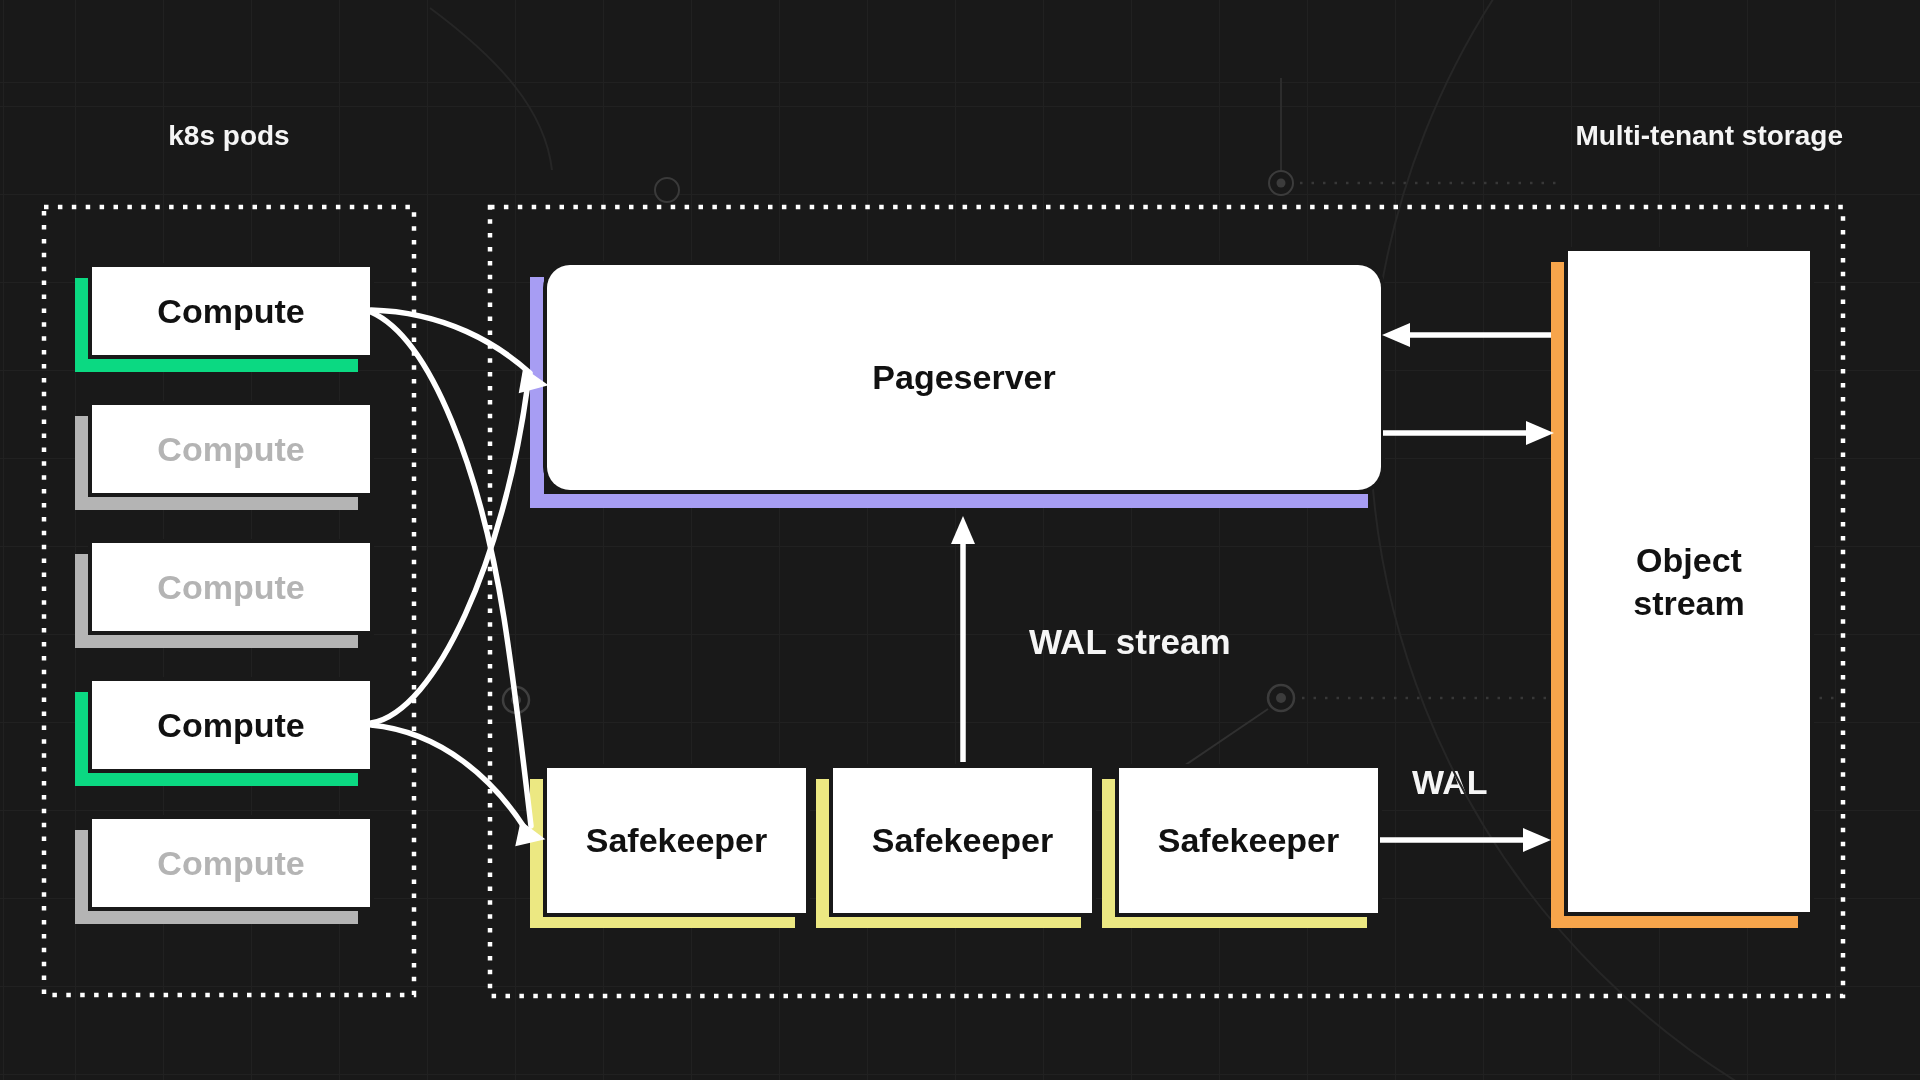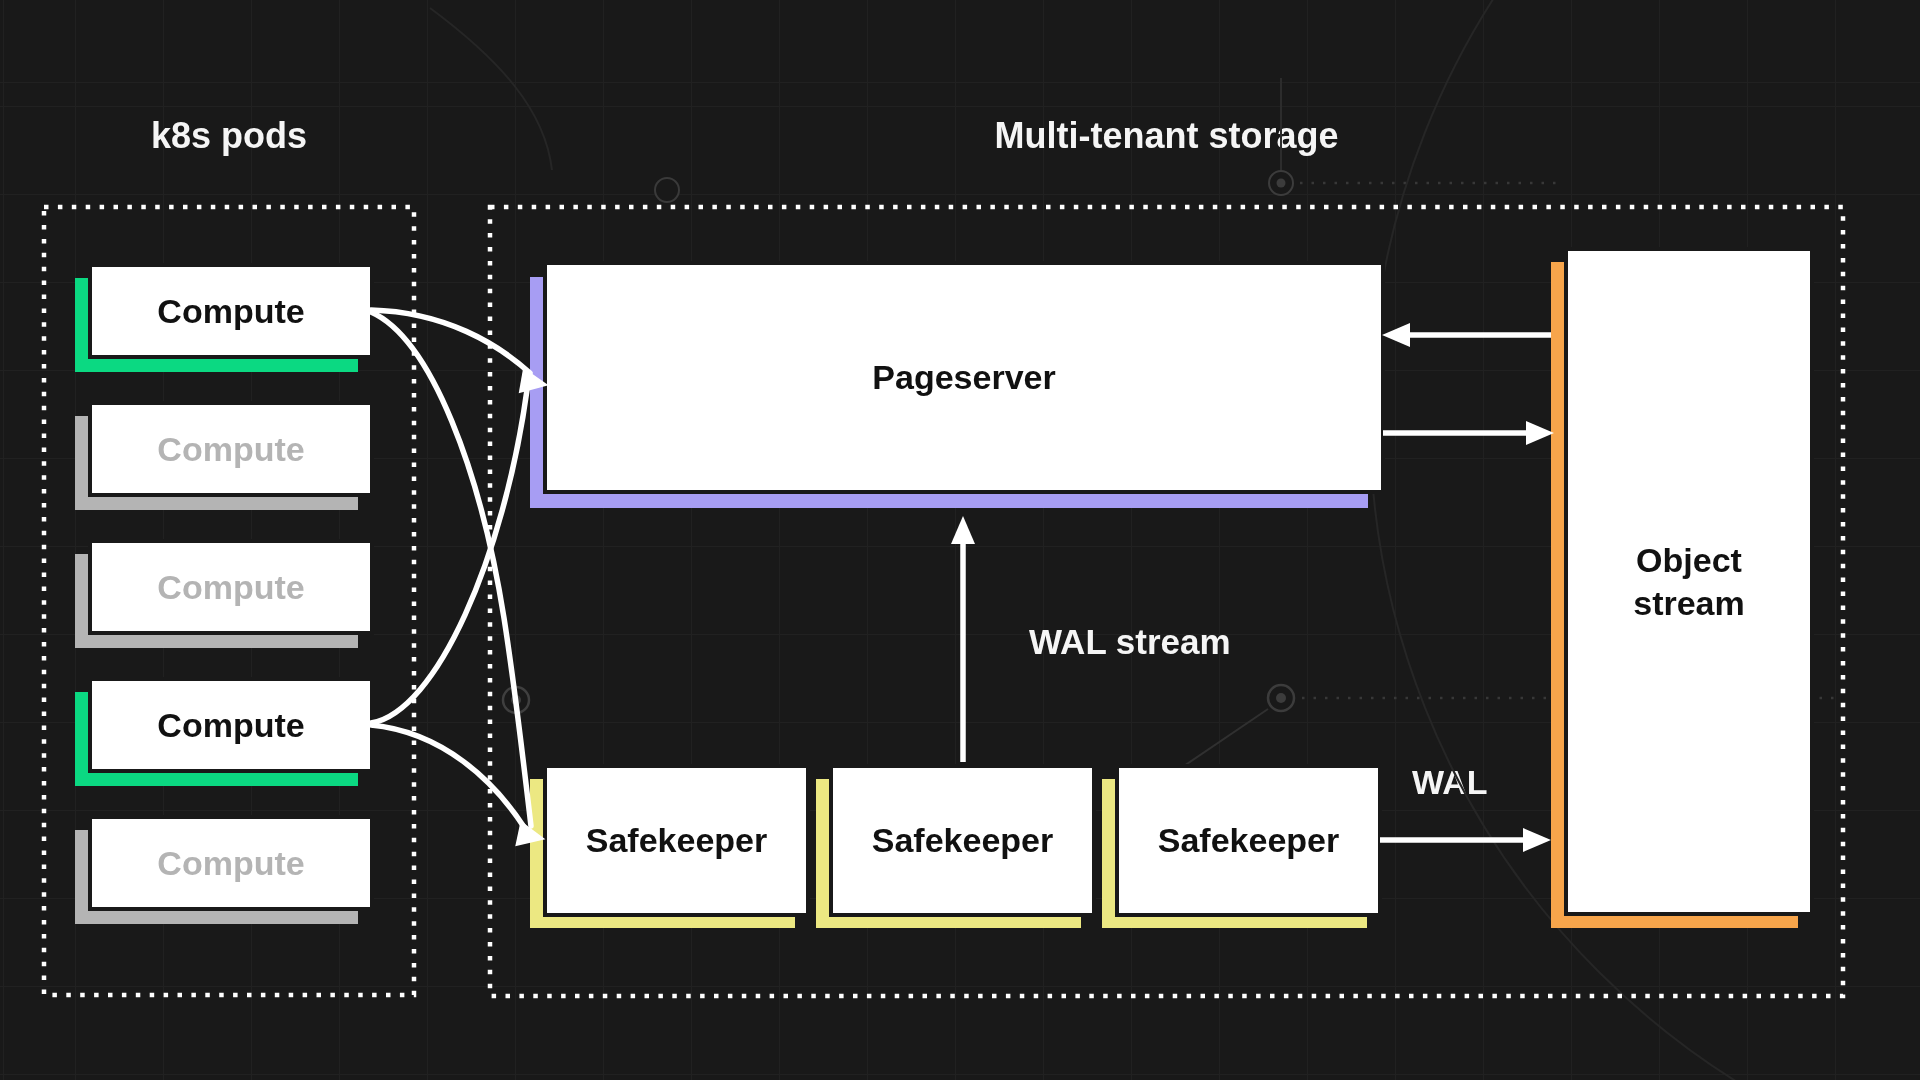--- a/index.html
+++ b/index.html
@@ -12,21 +12,21 @@
     background-position:75px 0,0 83px;
     font-family:"Liberation Sans","DejaVu Sans",sans-serif;
     font-weight:700;
   }
   svg.layer{position:absolute;left:0;top:0;pointer-events:none;}
   #deco-layer{z-index:1;}
   #box-layer{position:absolute;left:0;top:0;width:100%;height:100%;z-index:2;padding-left:44px;}
   #overlay-layer{z-index:3;}
   .title{
     position:absolute;height:56px;line-height:56px;
-    color:#f5f5f5;font-size:36px;text-align:center;white-space:nowrap;
+    color:#f5f5f5;font-size:28px;text-align:center;white-space:nowrap;
   }
   .accent{position:absolute;box-sizing:border-box;background:transparent;}
   .box{
     position:absolute;background:#ffffff;box-shadow:0 0 0 4px #191919;
     display:flex;align-items:center;justify-content:center;text-align:center;
     color:#111111;font-size:34px;line-height:1.25;
   }
   .compute .accent-l{border-left:14px solid var(--c-active);border-bottom:14px solid var(--c-active);}
   .compute.inactive .accent-l{border-left-color:var(--c-inactive);border-bottom-color:var(--c-inactive);}
   .compute.inactive .box{color:var(--c-inactive);}
@@ -51,21 +51,21 @@
     <circle cx="516" cy="700" r="5" fill="#3f3f3f"></circle>
     <circle cx="1281" cy="698" r="13" fill="none" stroke="#3c3c3c" stroke-width="2.5"></circle>
     <circle cx="1281" cy="698" r="5" fill="#3c3c3c"></circle>
     <line x1="1302" y1="698" x2="1840" y2="698" stroke="#383838" stroke-width="2.5" stroke-dasharray="2.5 9"></line>
     <line x1="1268" y1="709" x2="1150" y2="789" stroke="#303030" stroke-width="2"></line>
     <circle cx="2150" cy="420" r="780" fill="none" stroke="#262626" stroke-width="2"></circle>
     <path d="M 430 8 C 500 60 545 110 552 170" fill="none" stroke="#262626" stroke-width="2"></path>
   </svg>
 
   <div class="title" style="left:44px;top:108px;width:370px;">k8s pods</div>
-  <div class="title" style="left:490px;top:108px;width:1353px;">Multi-tenant storage</div>
+  <div class="title" style="left:490px;top:108px;width:1353px;text-align:right;">Multi-tenant storage</div>
 
   <div id="box-layer">
 
     <div class="compute">
       <div class="accent accent-l" style="left:75px;top:278px;width:283px;height:94px;"></div>
       <div class="box" style="left:92px;top:267px;width:278px;height:88px;">
         <span>Compute</span>
       </div>
     </div>
     <div class="compute inactive">
@@ -88,21 +88,21 @@
     </div>
     <div class="compute inactive">
       <div class="accent accent-l" style="left:75px;top:830px;width:283px;height:94px;"></div>
       <div class="box" style="left:92px;top:819px;width:278px;height:88px;">
         <span>Compute</span>
       </div>
     </div>
 
     <div>
       <div class="accent ps-accent" style="left:530px;top:277px;width:838px;height:231px;"></div>
-      <div class="box" style="left:547px;top:265px;width:834px;height:225px;">
+      <div class="box" style="left:547px;top:265px;width:834px;height:225px;border-radius:23px;">
         <span>Pageserver</span>
       </div>
     </div>
 
     <div>
       <div class="accent sk-accent" style="left:530px;top:779px;width:265px;height:149px;"></div>
       <div class="box" style="left:547px;top:768px;width:259px;height:145px;">
         <span>Safekeeper</span>
       </div>
     </div>

